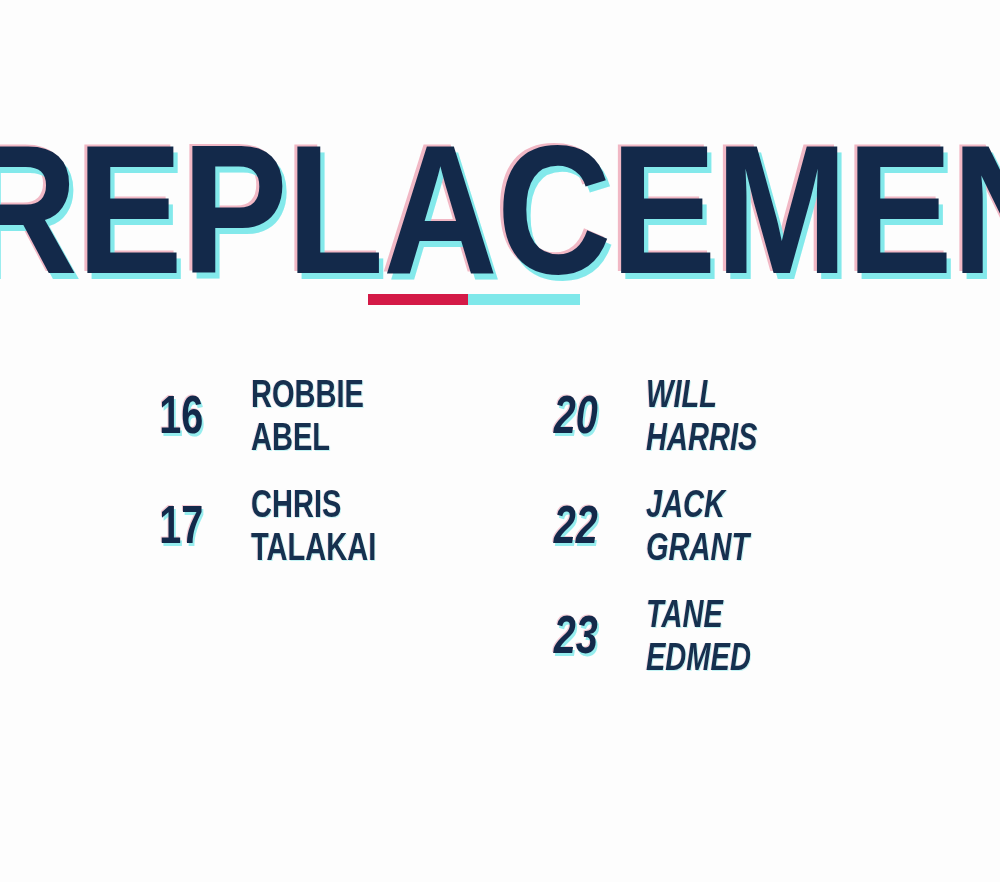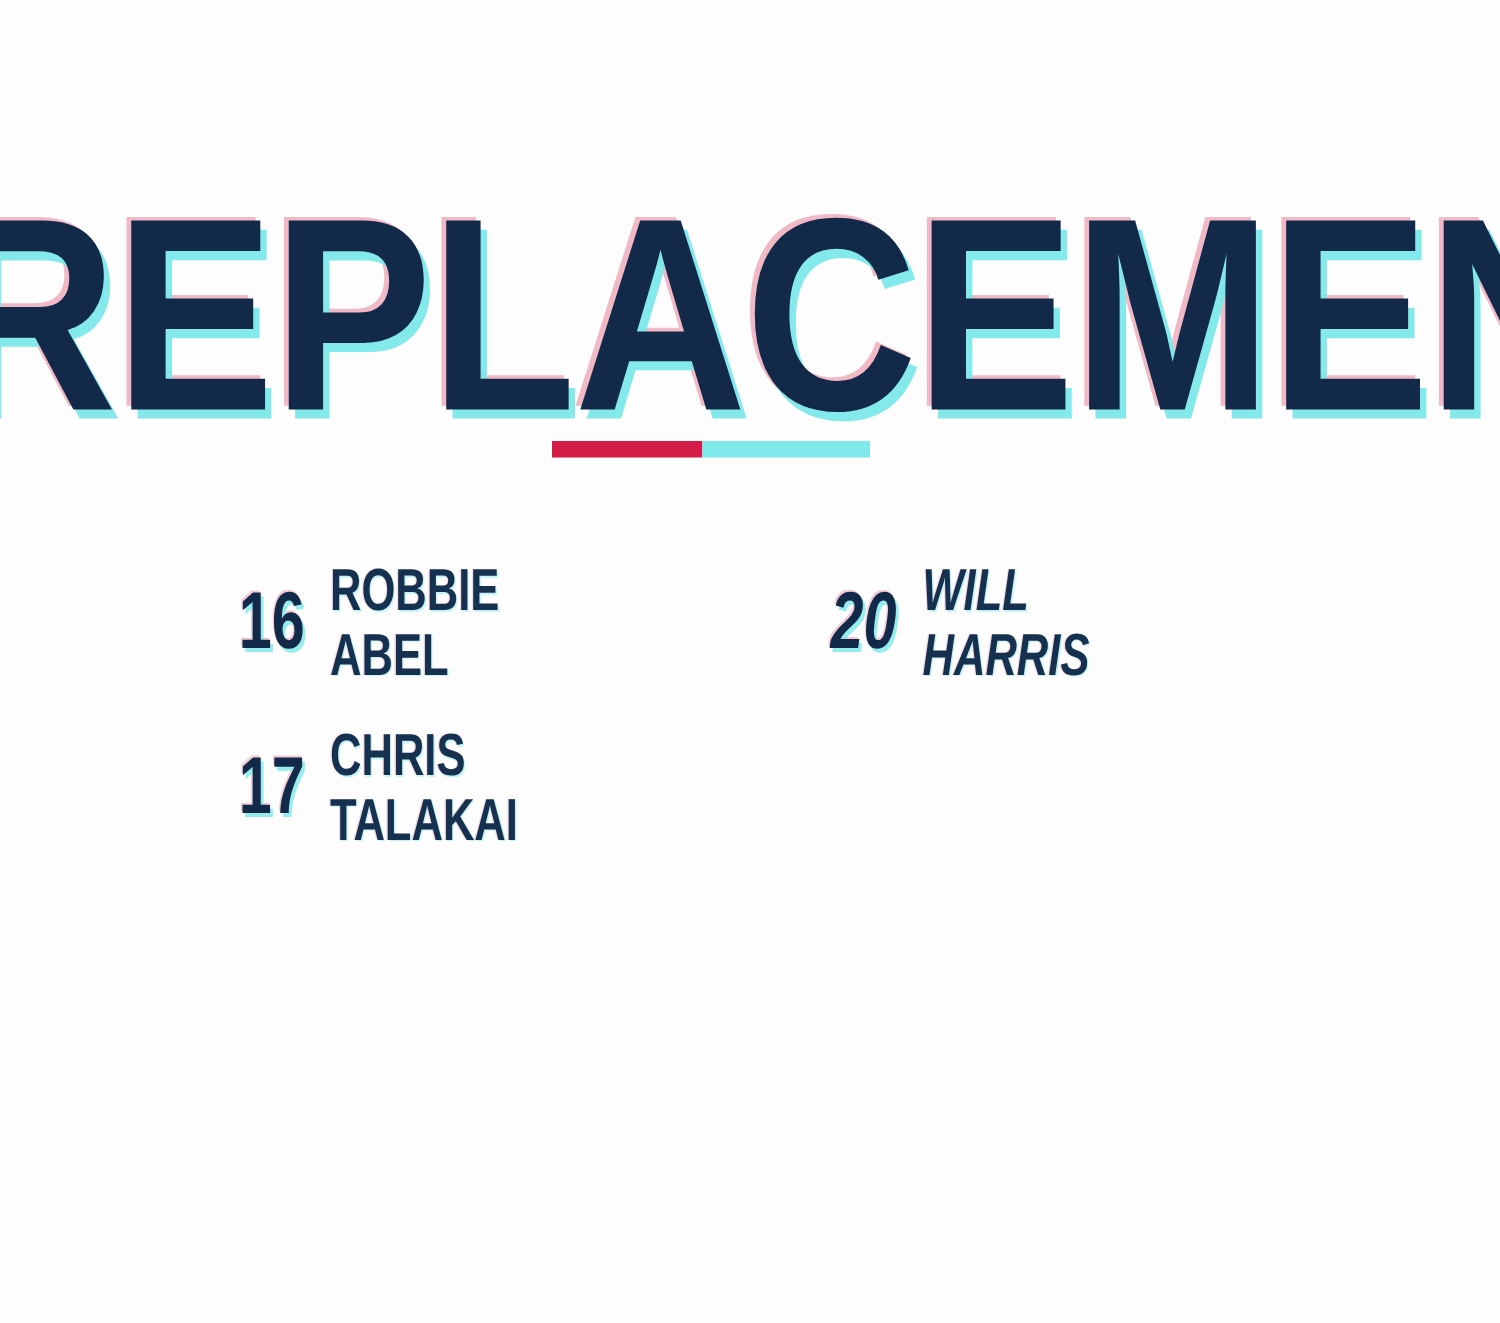--- a/index.html
+++ b/index.html
@@ -81,20 +81,21 @@
     height: 100%;
   }
   .col-left  { width: 370px; margin-left: 150px; }
   .col-right { width: 420px; margin-left: 15px; font-style: italic; }
 
   .player-row {
     display: flex;
     align-items: center;
     height: 110px;
     box-sizing: border-box;
+    gap: 31px;
   }
 
   .jersey {
     font-family: "Liberation Sans Narrow", "Liberation Sans", "DejaVu Sans", sans-serif;
     font-weight: 700;
     font-size: 44px;
     line-height: 1;
     color: #13294a;
     transform: scaleX(0.90) scaleY(1.22);
     transform-origin: center center;
@@ -166,19 +167,33 @@
 
       <div class="player-row">
         <span class="jersey">20</span>
         <span class="pname">
           <span class="ln">WILL</span>
           <span class="ln">HARRIS</span>
         </span>
       </div>
 
 
+      <div class="player-row">
+        <span class="jersey">22</span>
+        <span class="pname">
+          <span class="ln">JACK</span>
+          <span class="ln">GRANT</span>
+        </span>
+      </div>
 
+      <div class="player-row">
+        <span class="jersey">23</span>
+        <span class="pname">
+          <span class="ln">TANE</span>
+          <span class="ln">EDMED</span>
+        </span>
+      </div>
 
     </div>
 
   </div>
 
 </div>
 
 </body></html>

